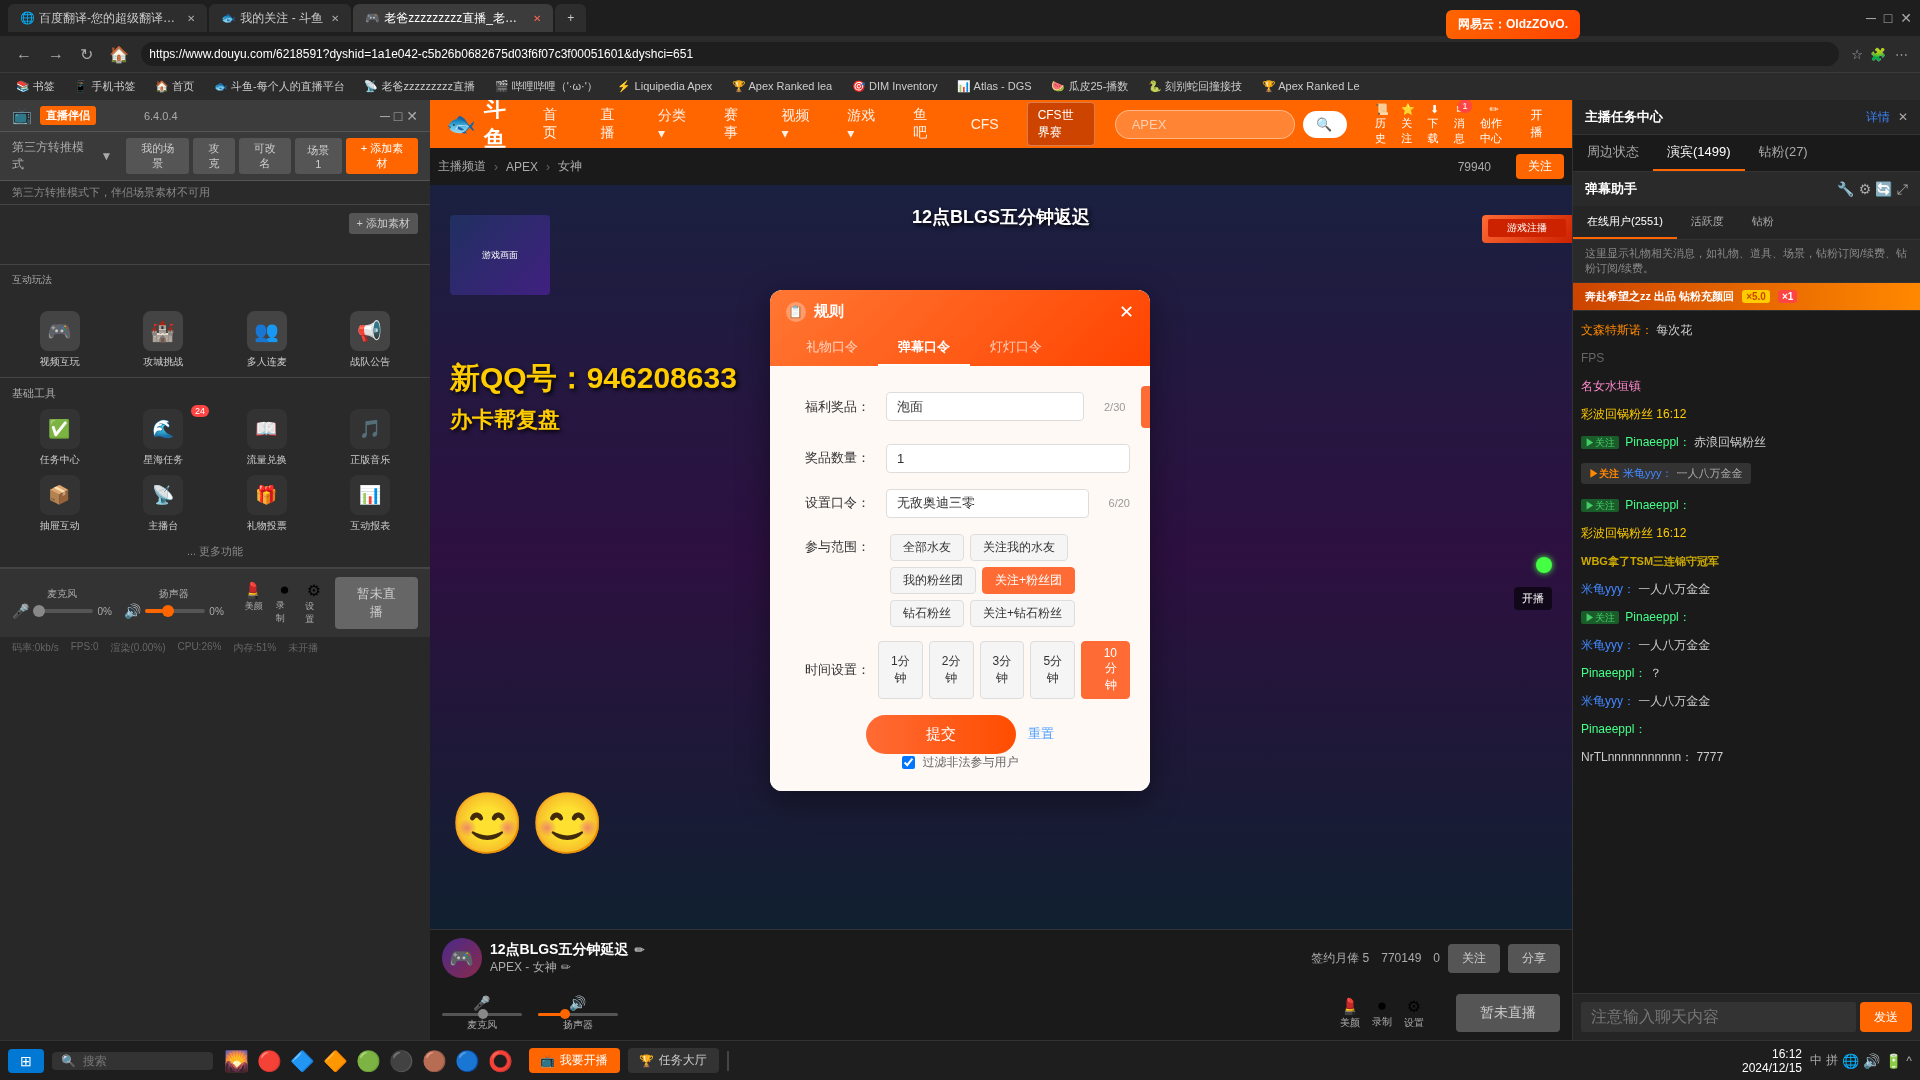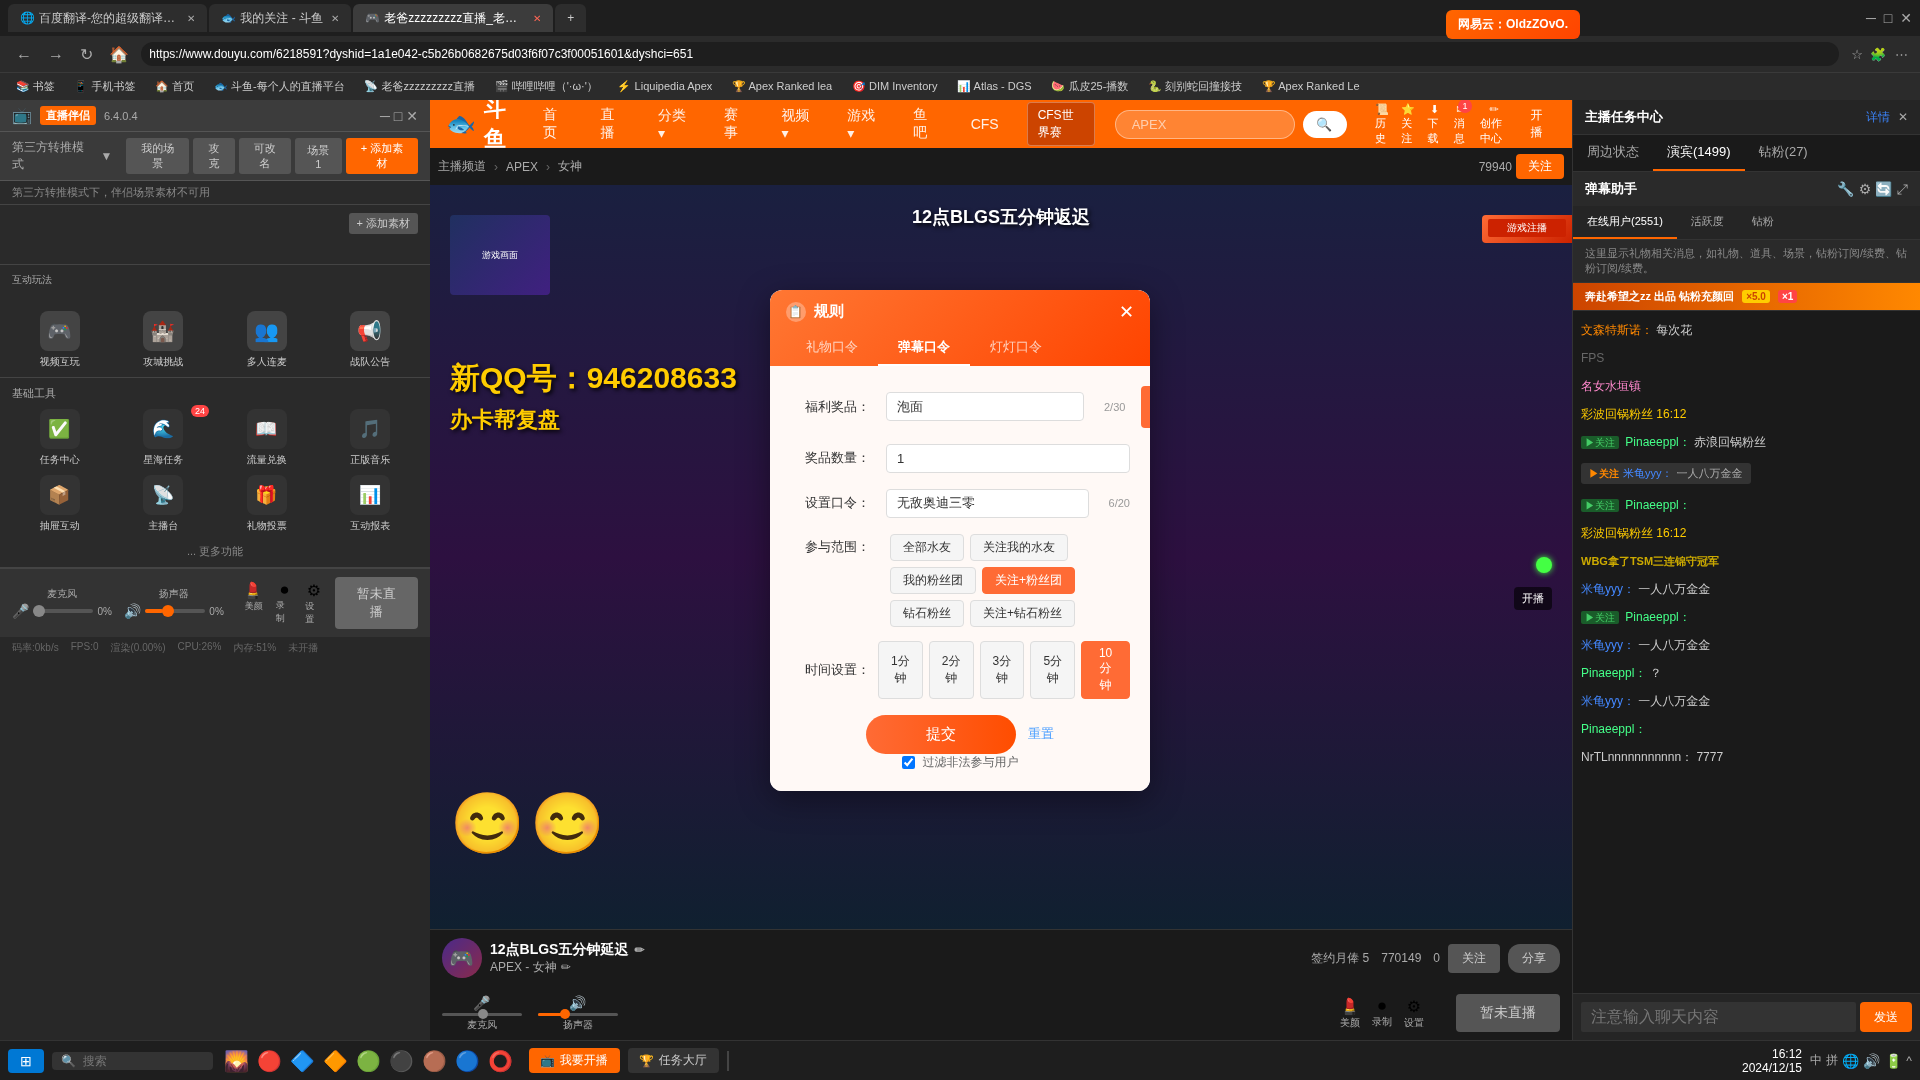--- a/index.html
+++ b/index.html
@@ -16,21 +16,21 @@
     .modal { background: #fff; border-radius: 12px; width: 380px; overflow: hidden; box-shadow: 0 8px 32px rgba(0,0,0,0.4); }
     .modal-body { padding: 20px; background: #fff9f6; }
     .form-row { display: flex; align-items: center; margin-bottom: 16px; gap: 16px; }
     .form-label { width: 80px; font-size: 13px; color: #333; text-align: right; flex-shrink: 0; }
     .form-input { flex: 1; border: 1px solid #ddd; border-radius: 4px; padding: 6px 10px; font-size: 13px; color: #333; background: #fff; }
     .form-count { font-size: 11px; color: #999; margin-left: 4px; }
     .form-btn-small { background: #ff6b35; color: #fff; border: none; padding: 4px 10px; border-radius: 4px; font-size: 12px; cursor: pointer; }
     .part-btn { padding: 4px 12px; border-radius: 4px; font-size: 12px; cursor: pointer; border: 1px solid #ddd; background: #f5f5f5; color: #333; }
     .part-btn.active { background: #ff6b35; color: #fff; border-color: #ff6b35; }
     .time-btn { padding: 4px 12px; border-radius: 4px; font-size: 12px; cursor: pointer; border: 1px solid #ddd; background: #f5f5f5; color: #333; }
-    .time-btn.active { background: #ff6b35; color: #fff; border-color: #ff6b35; }
+    .time-btn.active { background: #ff6b35; color: #fff; border-color: #ff6b35; text-align: right; }
     .submit-row { display: flex; align-items: center; justify-content: center; gap: 12px; margin-top: 8px; }
     .submit-btn { background: linear-gradient(90deg, #ff6b35, #ff4d00); color: #fff; border: none; padding: 10px 60px; border-radius: 24px; font-size: 15px; cursor: pointer; }
     .reset-link { color: #4a9eff; font-size: 13px; cursor: pointer; }
     .filter-row { display: flex; align-items: center; justify-content: center; gap: 4px; font-size: 12px; color: #666; }
     .filter-checkbox { margin-right: 4px; }
 
     
     .full-layout { display: flex; width: 1920px; height: 1080px; flex-direction: column; }
     .browser-area { flex-shrink: 0; }
     .content-row { display: flex; flex: 1; overflow: hidden; }
@@ -40,21 +40,21 @@
     .douyu-logo { color: #fff; font-size: 22px; font-weight: 900; margin-right: 8px; }
     .douyu-nav-item { color: #fff; font-size: 14px; cursor: pointer; padding: 4px 8px; opacity: 0.9; }
     .douyu-search { background: rgba(255,255,255,0.2); border: 1px solid rgba(255,255,255,0.4); color: #fff; padding: 6px 16px; border-radius: 20px; width: 180px; font-size: 13px; }
     .douyu-search::placeholder { color: rgba(255,255,255,0.6); }
     .douyu-search-btn { background: #fff; color: #ff6600; border: none; padding: 6px 14px; border-radius: 20px; cursor: pointer; font-weight: bold; font-size: 13px; }
 
     
     .sw-panel { width: 430px; background: #282828; display: flex; flex-direction: column; }
     .sw-top-bar { background: #3c3c3c; padding: 6px 12px; display: flex; align-items: center; gap: 8px; border-bottom: 1px solid #555; }
     .sw-logo-badge { background: #ff6600; color: #fff; padding: 2px 6px; border-radius: 3px; font-size: 11px; font-weight: bold; }
-    .sw-version { color: #aaa; font-size: 11px; }
+    .sw-version { color: #aaa; font-size: 11px; margin-left: 40px; }
     .sw-mode-btn { background: #555; color: #ccc; border: none; padding: 3px 10px; border-radius: 3px; font-size: 11px; cursor: pointer; }
     .sw-tool-item { display: flex; flex-direction: column; align-items: center; gap: 4px; cursor: pointer; }
     .sw-tool-icon { width: 40px; height: 40px; background: #444; border-radius: 8px; display: flex; align-items: center; justify-content: center; font-size: 20px; }
     .sw-tool-label { color: #ccc; font-size: 10px; text-align: center; }
     .sw-basic-item { display: flex; flex-direction: column; align-items: center; gap: 4px; cursor: pointer; position: relative; }
     .sw-basic-icon { width: 40px; height: 40px; background: #333; border-radius: 8px; display: flex; align-items: center; justify-content: center; font-size: 18px; color: #fff; }
     .sw-basic-label { color: #ccc; font-size: 10px; }
     .sw-badge { position: absolute; top: -4px; right: 2px; background: #ff4444; color: #fff; border-radius: 8px; font-size: 9px; padding: 1px 4px; }
     .sw-vol-item { display: flex; flex-direction: column; align-items: center; gap: 2px; }
 
@@ -366,21 +366,21 @@
           </div>
         </div>
       </div>
 
       <div class="stream-top-info">
         <span style="color:#aaa;font-size:12px;cursor:pointer">主播频道</span>
         <span style="color:#666;font-size:12px">›</span>
         <span style="color:#aaa;font-size:12px;cursor:pointer">APEX</span>
         <span style="color:#666;font-size:12px">›</span>
         <span style="color:#aaa;font-size:12px;cursor:pointer">女神</span>
-        <div style="margin-left:auto;display:flex;align-items:center;gap:4px">
+        <div style="margin-left:auto;display:flex;align-items:center;gap:25px">
           <span style="color:#aaa;font-size:12px">79940</span>
           <button style="background:#ff6600;color:#fff;border:none;padding:4px 12px;border-radius:4px;font-size:12px;cursor:pointer">关注</button>
         </div>
       </div>
 
       <div class="stream-video-area">
 
         <div class="game-preview">
           <span>游戏画面</span>
         </div>
@@ -421,21 +421,21 @@
             <span>APEX - 女神</span>
             <span style="cursor:pointer">✏</span>
           </div>
         </div>
         <div style="display:flex;align-items:center;gap:12px">
           <span style="color:#aaa;font-size:12px">签约月俸 5</span>
           <span style="color:#aaa;font-size:12px">770149</span>
           <span style="color:#aaa;font-size:12px">0</span>
         </div>
         <button style="background:#555;color:#ccc;border:none;padding:6px 14px;border-radius:4px;font-size:12px;cursor:pointer">关注</button>
-        <button style="background:#555;color:#ccc;border:none;padding:6px 14px;border-radius:12px;font-size:12px;cursor:pointer">分享</button>
+        <button style="background:#555;color:#ccc;border:none;padding:6px 14px;border-radius:4px;font-size:12px;cursor:pointer">分享</button>
       </div>
 
       <div class="stream-bottom-bar">
         <div style="display:flex;flex-direction:column;align-items:center;gap:2px">
           <span style="font-size:14px">🎤</span>
           <div style="width:80px;height:3px;background:#555;border-radius:2px;position:relative">
             <div style="position:absolute;top:-4px;left:45%;background:#888;width:10px;height:10px;border-radius:50%"></div>
           </div>
           <span style="color:#aaa;font-size:10px">麦克风</span>
         </div>

